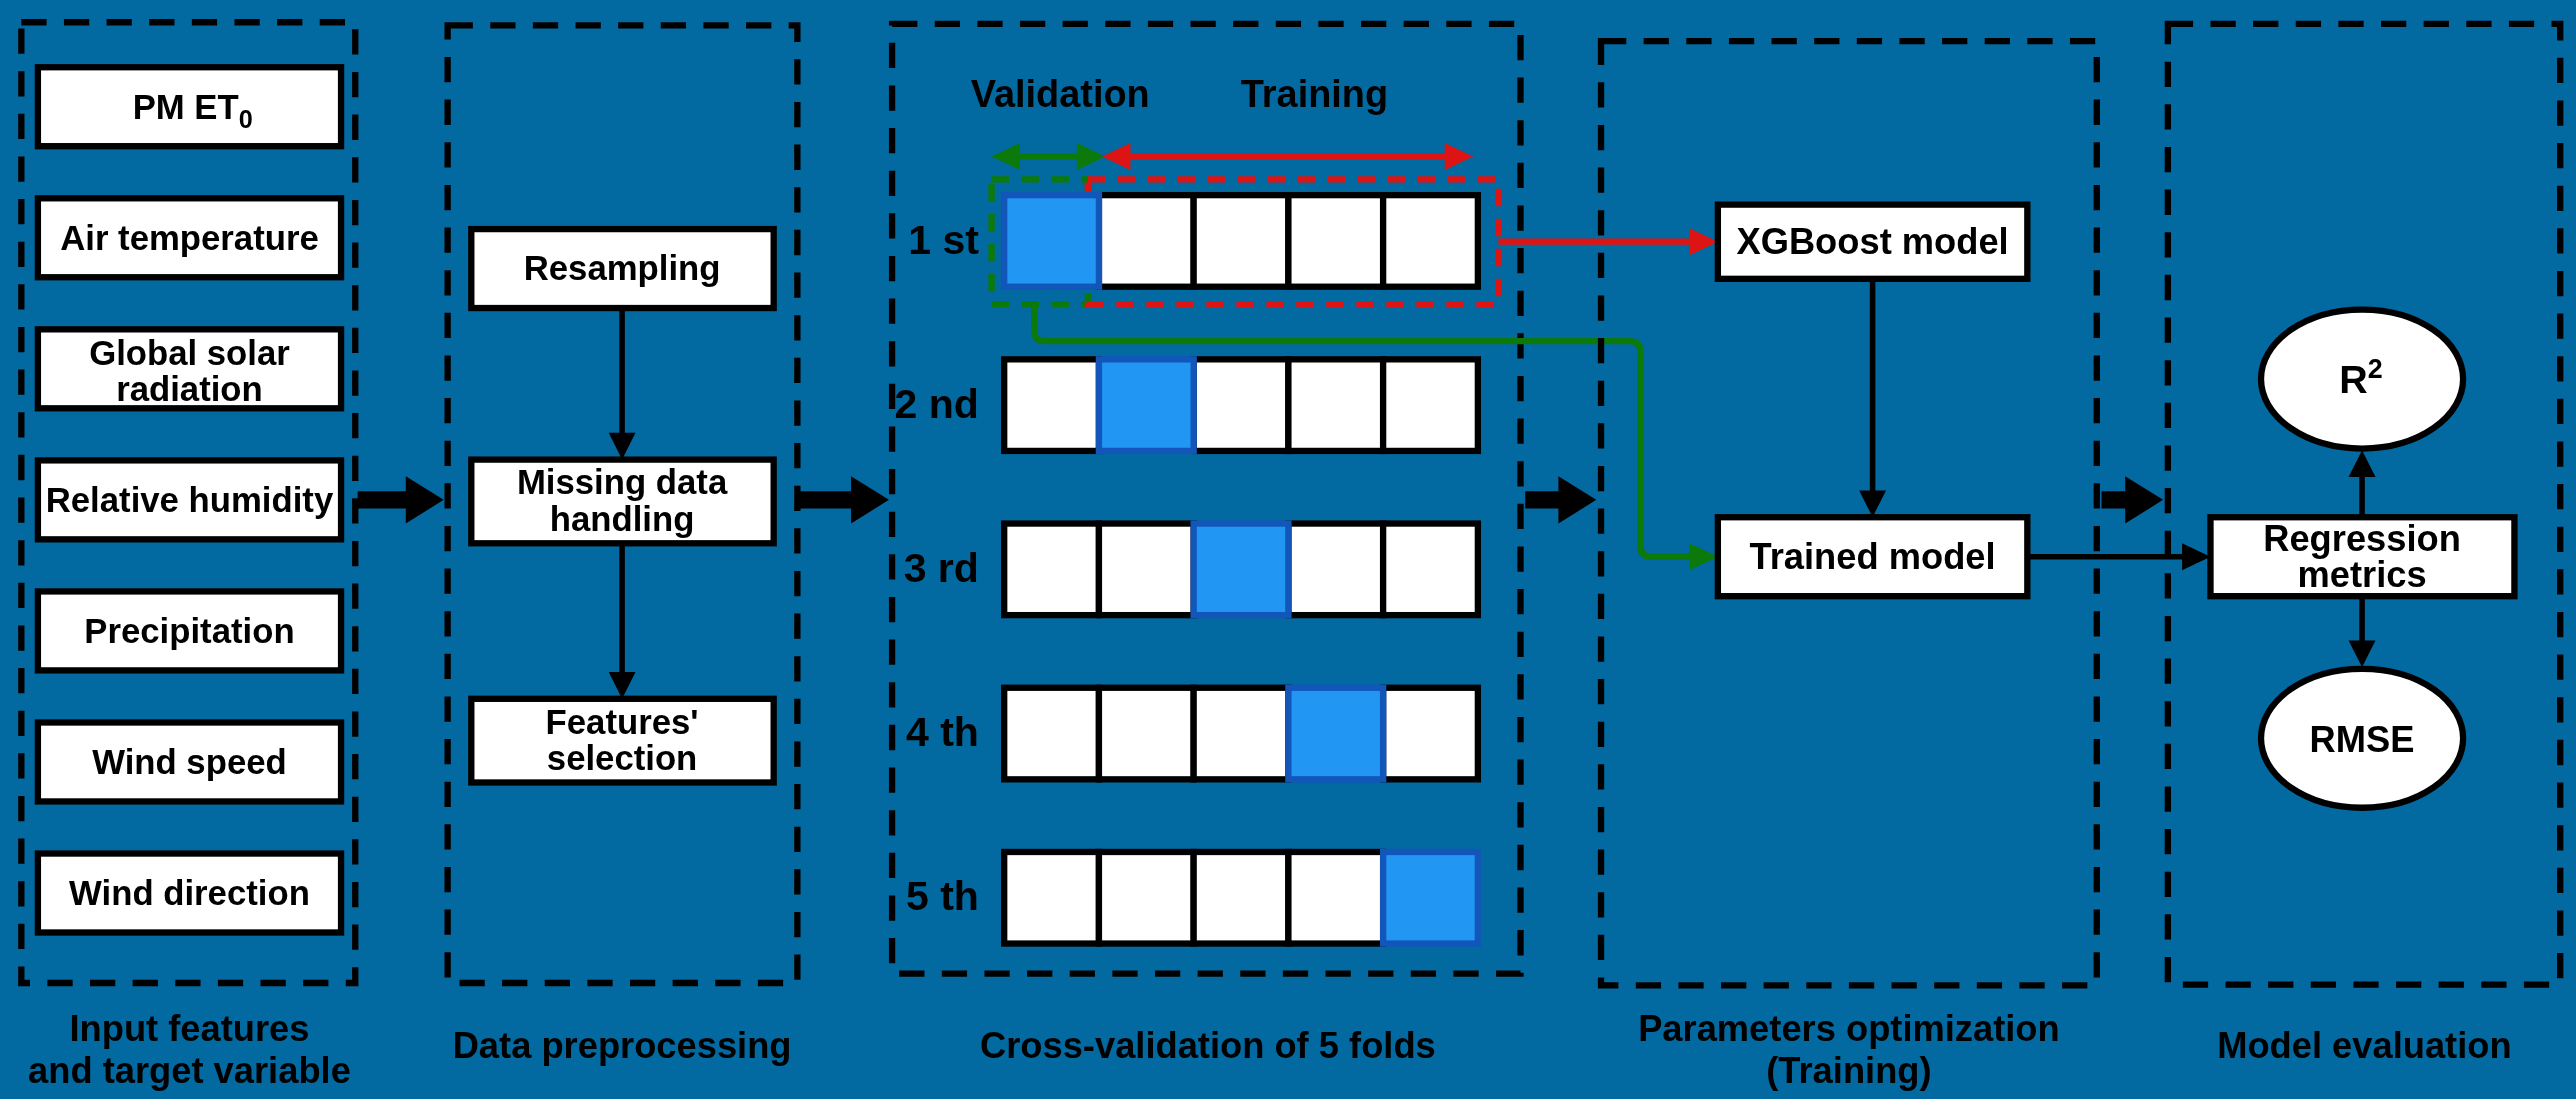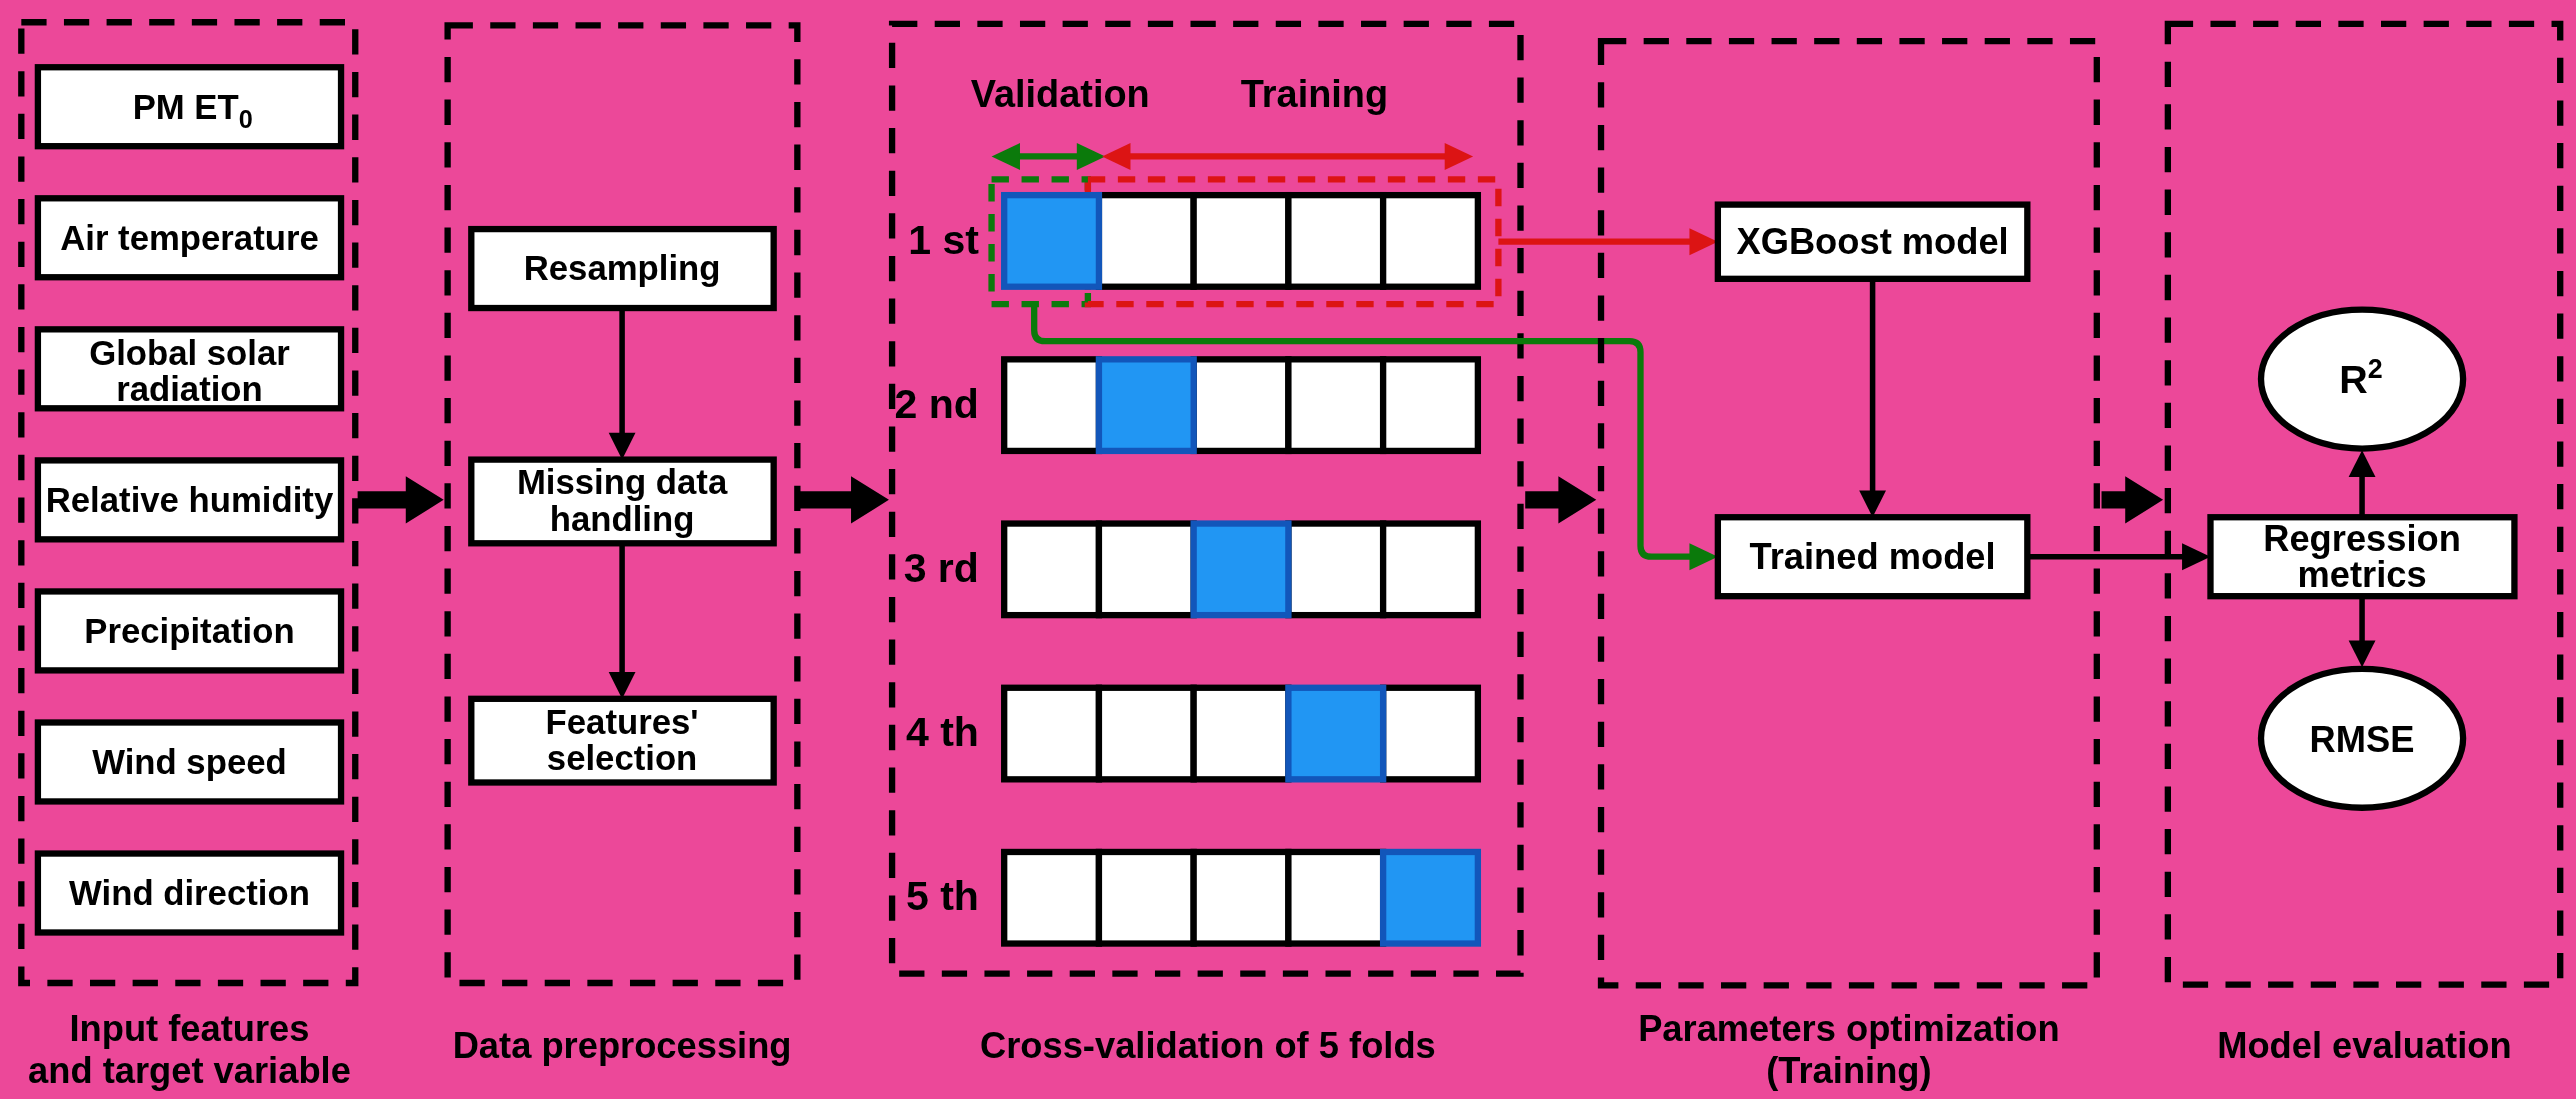--- a/index.html
+++ b/index.html
@@ -1,16 +1,16 @@
 <!DOCTYPE html>
 <html style="--blue-fill: #2196F3; --blue-border: #1256BA; --green: #0B7A0B; --red: #DC1414; --black: #000000;font-size:12.6px"><head>
 <meta charset="utf-8">
 <style>
   html,body{margin:0;padding:0;background:#ffffff;}
-  .stage{width:2576px;height:1100px;position:relative;background:#ec4899;}
+  .stage{width:2576px;height:1100px;position:relative;background:#0369a1;}
   svg{display:block;}
   svg text{
     font-family:"Liberation Sans","DejaVu Sans",sans-serif;
     font-weight:bold;
     fill:#000;
   }
   .box-label{font-size:44px;}
   .step-label{font-size:44px;}
   .node-label{font-size:46px;}
   .caption{font-size:46px;}

